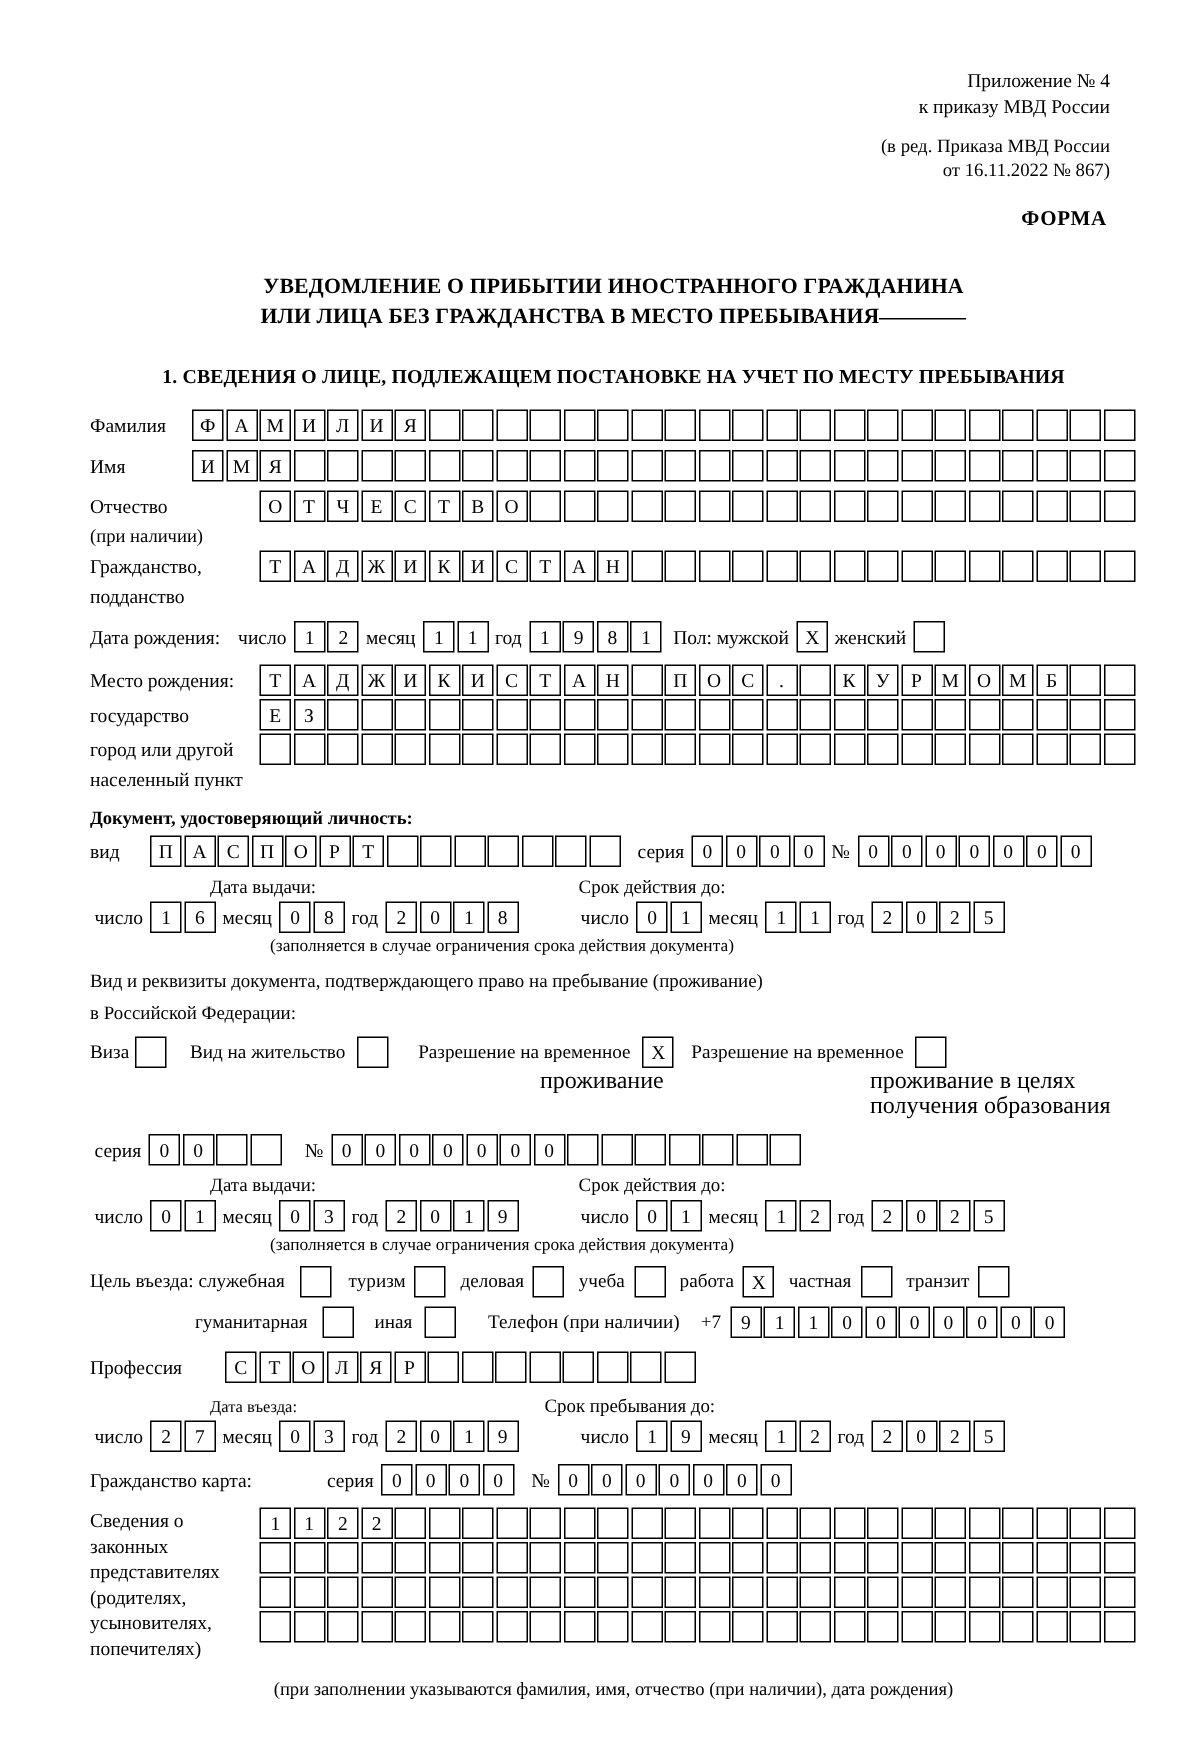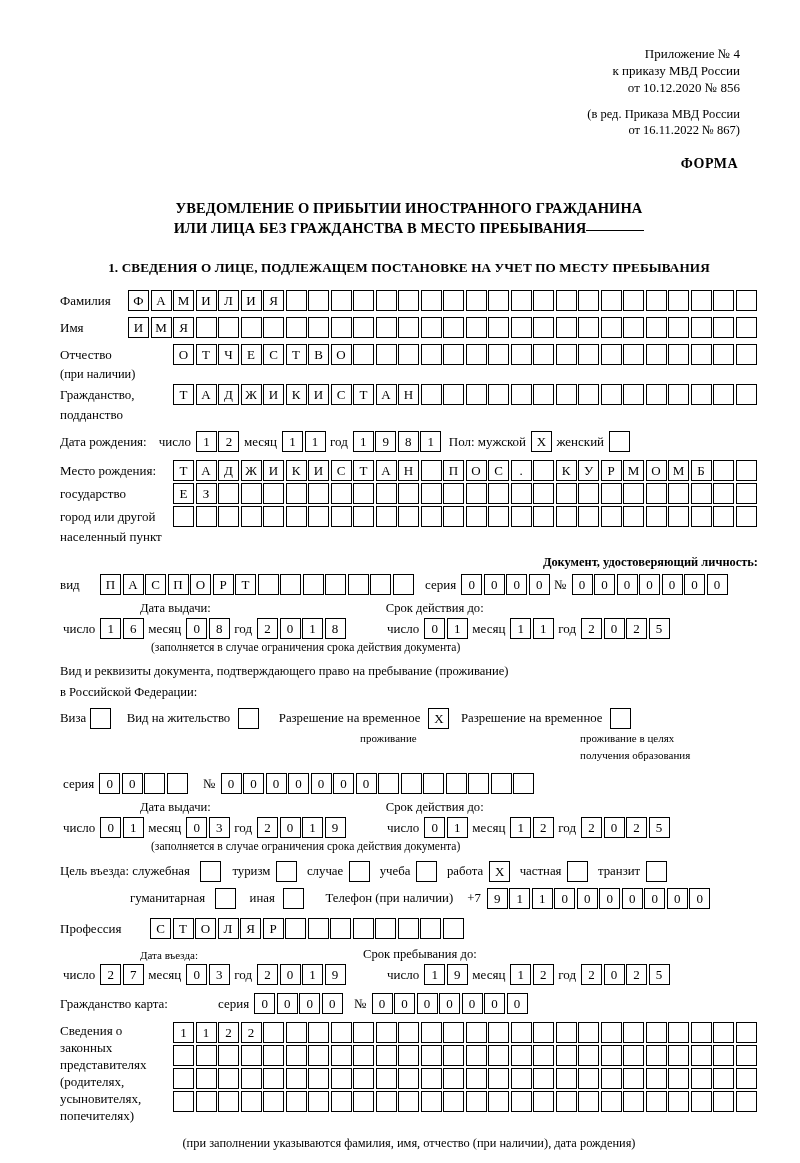--- a/index.html
+++ b/index.html
@@ -99,39 +99,39 @@
     background: #fff;
   }
 
   .cell-lab {
     margin: 0 5px 0 3px;
     font-size: 13px;
     font-family: Liberation Serif, serif;
   }
 
   .center-lab {
-    text-align: right;
+    text-align: left;
     font-weight: bold;
     font-size: 12.4px;
     margin-top: 10px;
   }
   .note-right {
     font-size: 11.6px;
-    margin-left: 91px;
+    margin-left: 120px;
   }
   .small-text { font-size: 12.6px; }
 
   .checkline {
     display: flex;
     align-items: center;
     font-size: 12.8px;
     margin-top: 8px;
   }
   .sub2 {
-    font-size: 11px;
+    font-size: 16px;
     line-height: 16px;
   }
 
   .footer-note {
     font-size: 12.4px;
     text-align: center;
     margin-top: 12px;
   }
   .rowlabel-col {
     width: 120px;
@@ -140,21 +140,20 @@
   }
 </style>
 </head>
 <body>
 
 <div class="page">
 
   <div class="hdr">
     <div>Приложение № 4</div>
     <div>к приказу МВД России</div>
-    <div>от 10.12.2020 № 856</div>
     <div class="sub">(в ред. Приказа МВД России</div>
     <div class="sub" style="margin-top:0">от 16.11.2022 № 867)</div>
   </div>
 
   <div class="forma">ФОРМА</div>
 
   <div class="title">
     <span>УВЕДОМЛЕНИЕ О ПРИБЫТИИ ИНОСТРАННОГО ГРАЖДАНИНА</span><br>
     <span>ИЛИ ЛИЦА БЕЗ ГРАЖДАНСТВА В МЕСТО ПРЕБЫВАНИЯ</span><span class="blank"></span>
   </div>
@@ -603,21 +602,21 @@
 
   <div class="checkline" style="margin-top:8px">
     <span>Цель въезда: служебная</span>
     <span class="boxes" style="margin-left:10px">
         <span class="bx"></span>
       </span>
     <span style="margin-left:10px">туризм</span>
     <span class="boxes" style="margin-left:6px">
         <span class="bx"></span>
       </span>
-    <span style="margin-left:8px">случае</span>
+    <span style="margin-left:8px">деловая</span>
     <span class="boxes" style="margin-left:6px">
         <span class="bx"></span>
       </span>
     <span style="margin-left:8px">учеба</span>
     <span class="boxes" style="margin-left:6px">
         <span class="bx"></span>
       </span>
     <span style="margin-left:8px">работа</span>
     <span class="boxes" style="margin-left:6px">
         <span class="bx">X</span>

